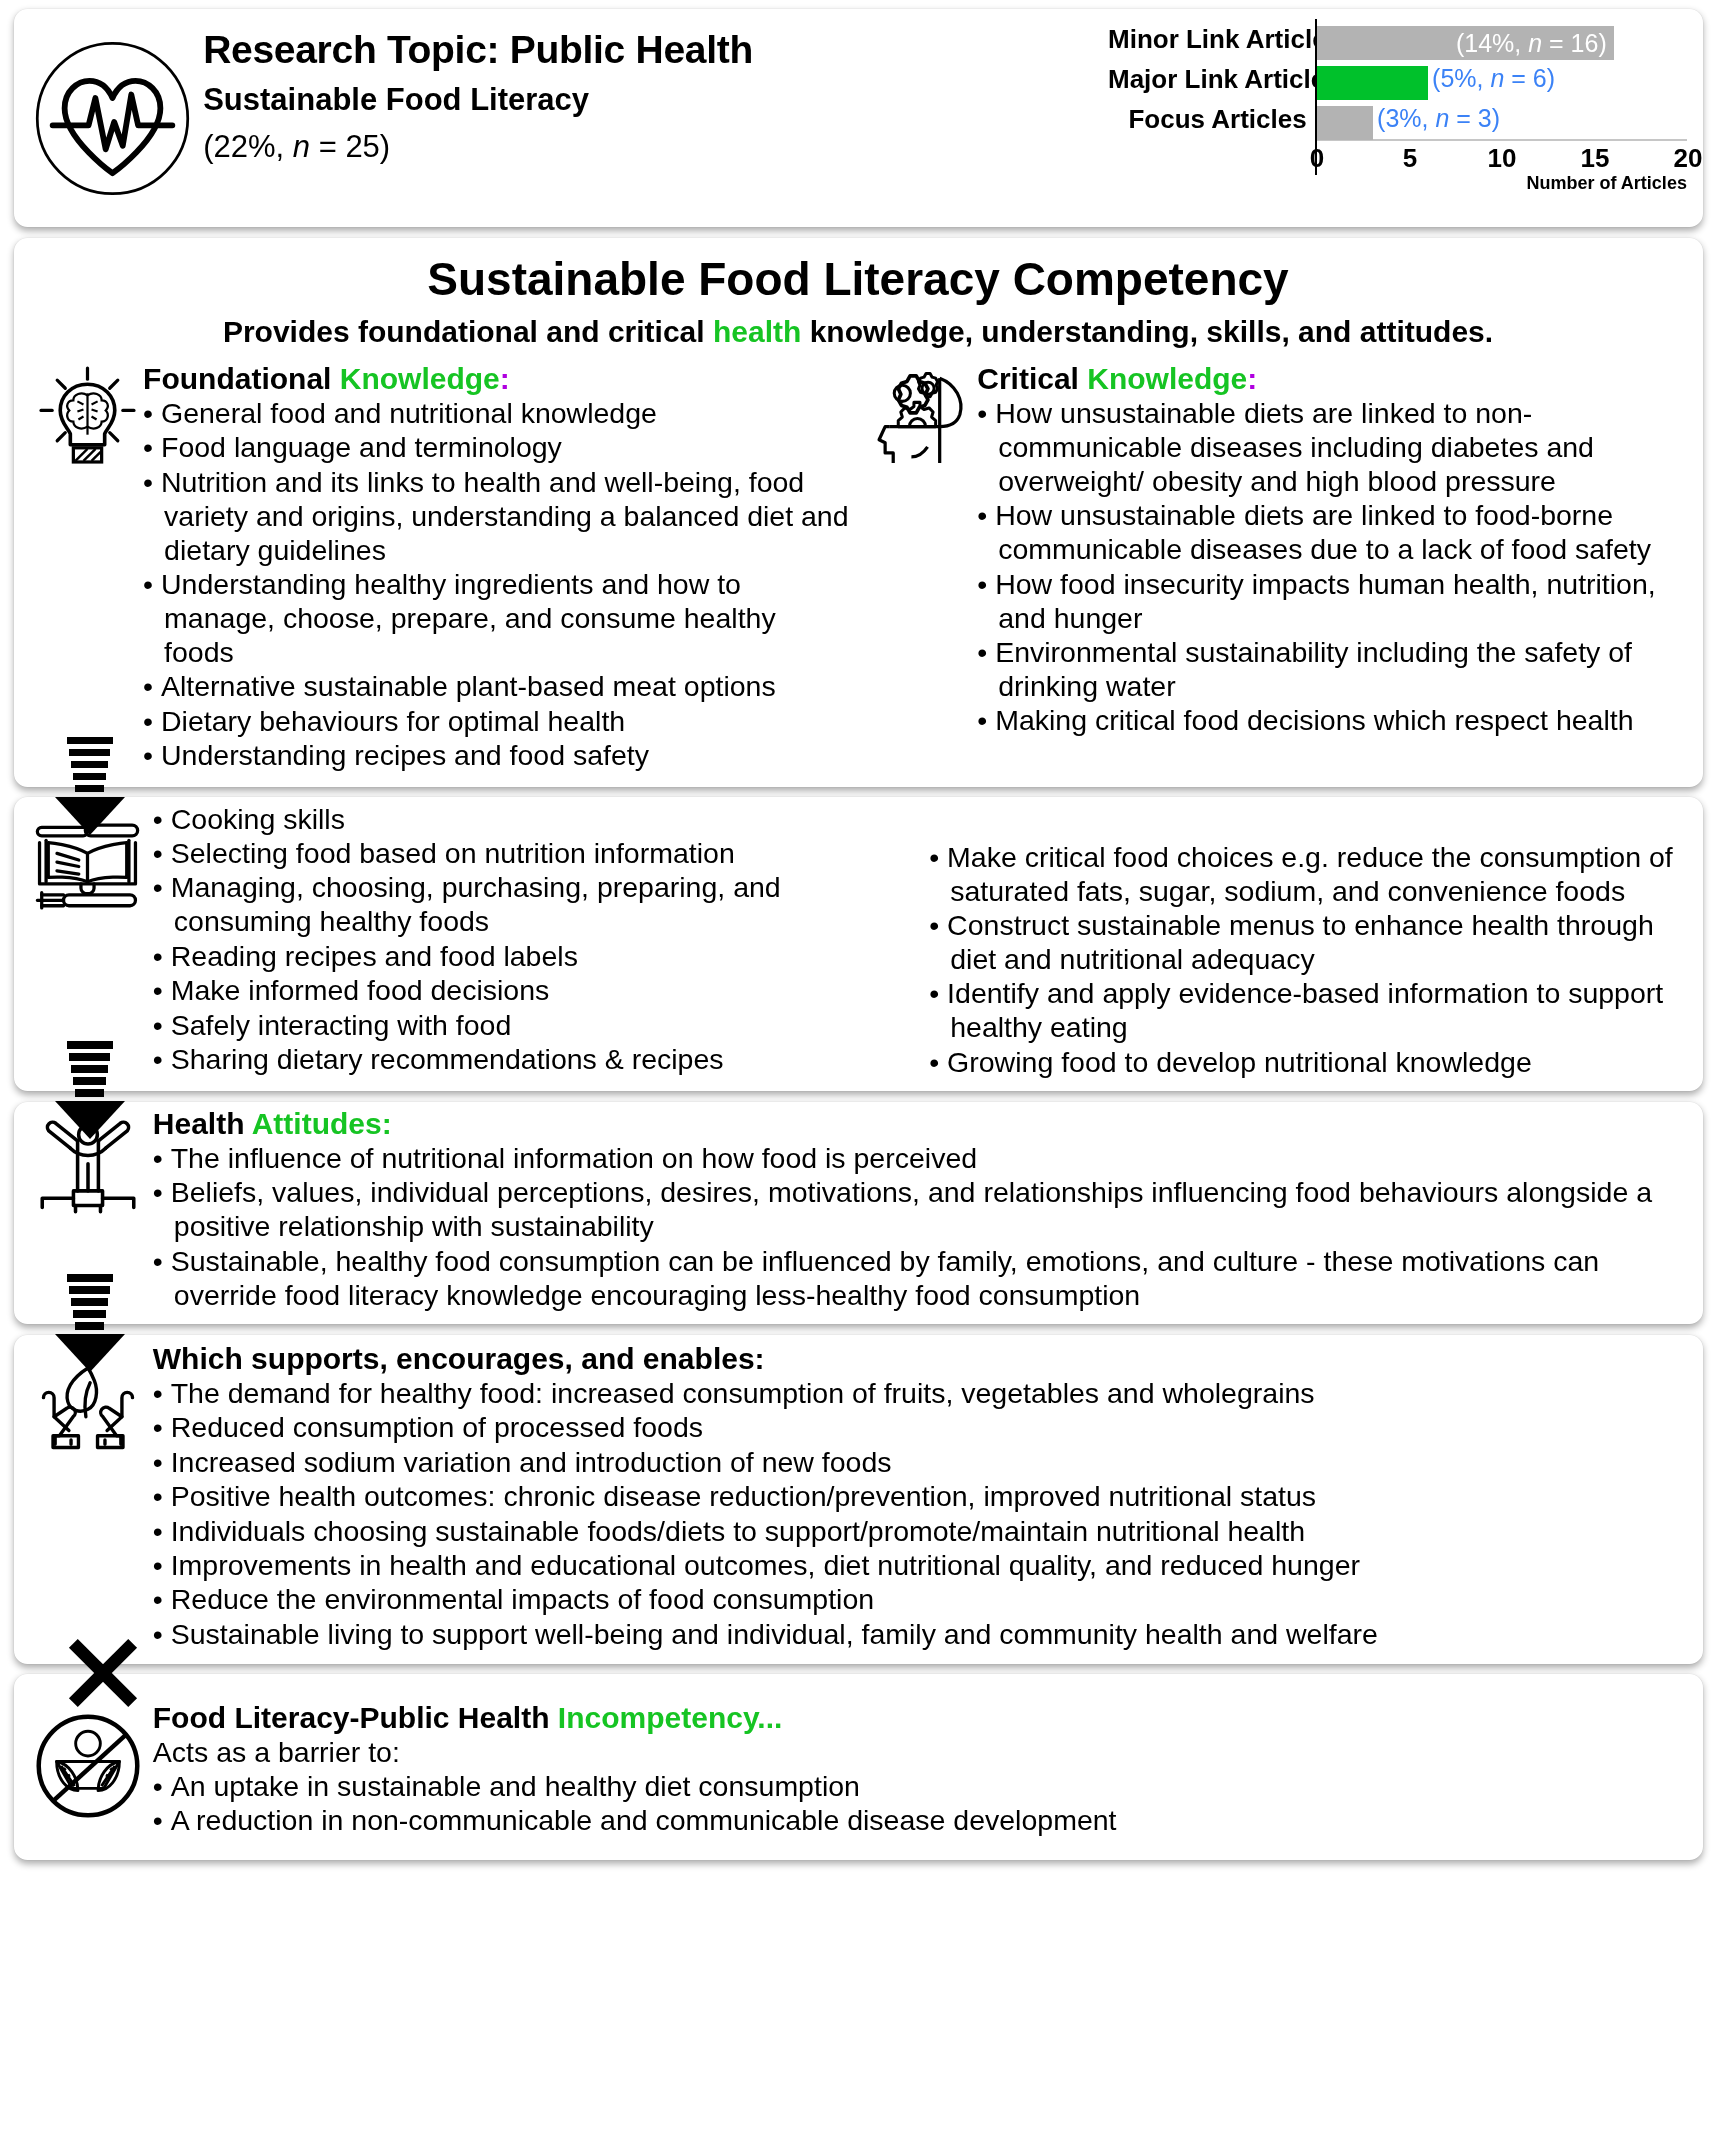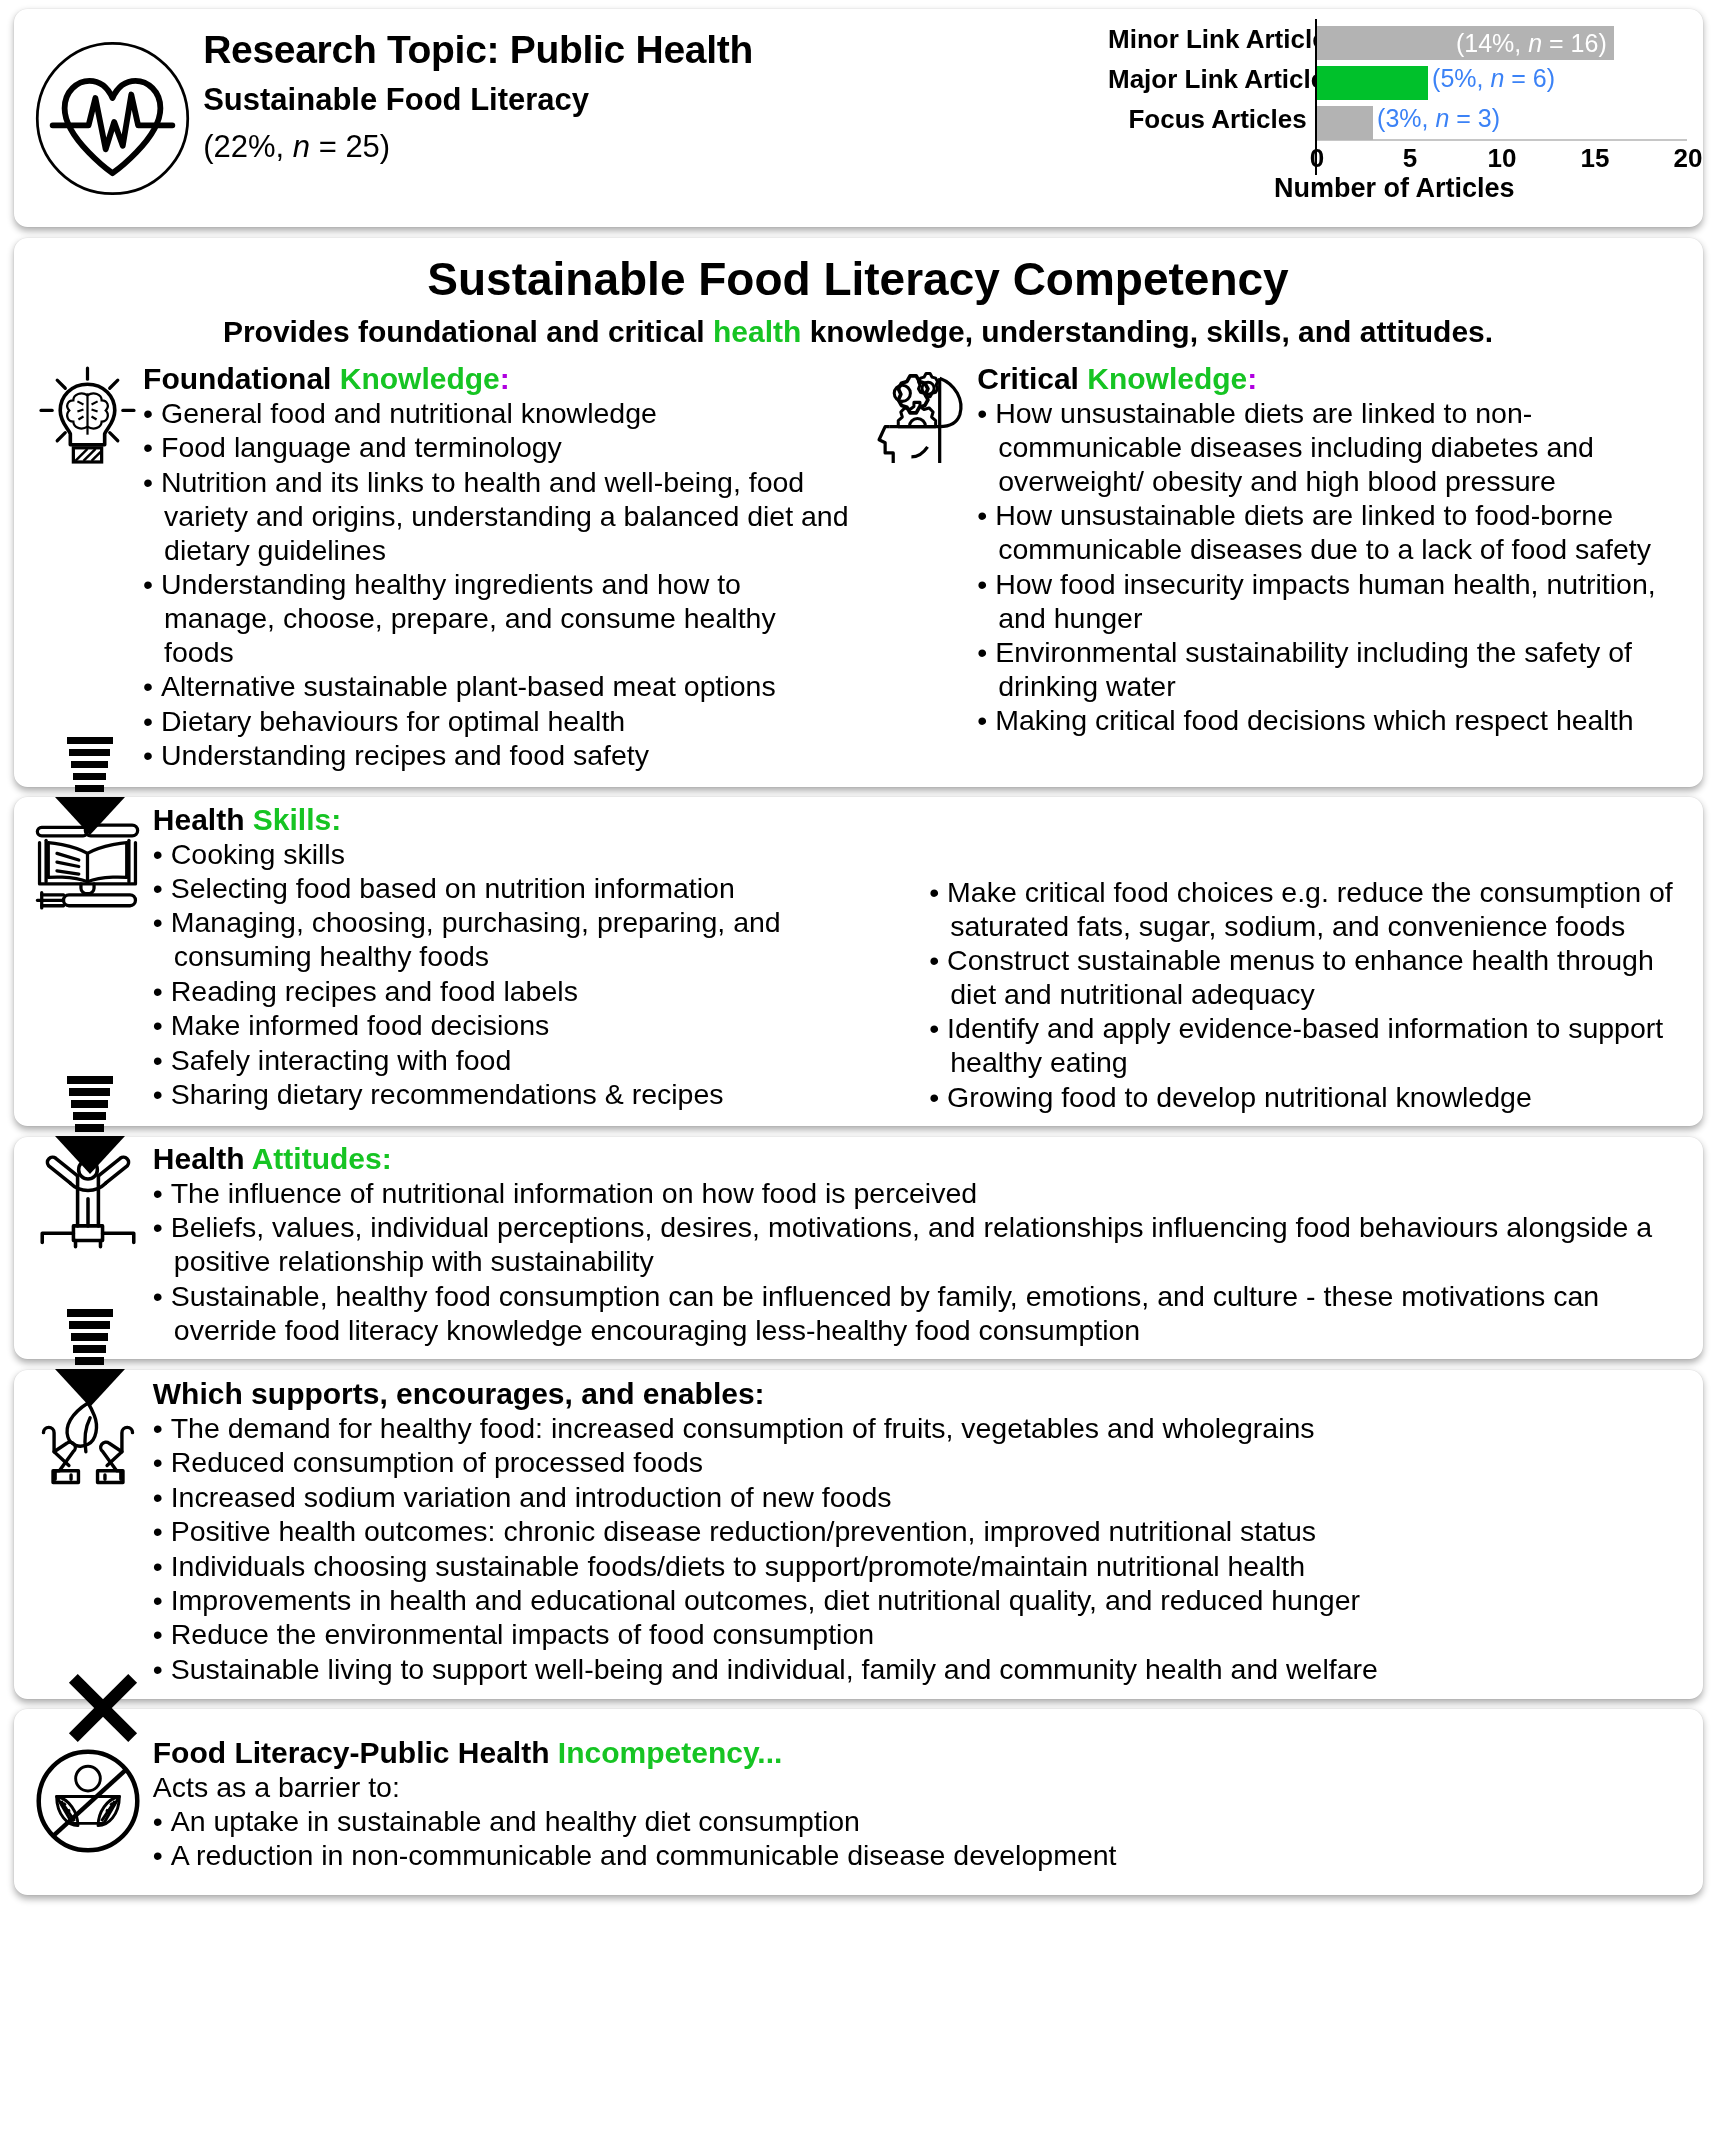--- a/index.html
+++ b/index.html
@@ -55,21 +55,21 @@
     font-size: 25px; color: #3b82f6; white-space: nowrap; margin-left: 4.1px;
   }
   .bar-in-label i, .bar-out-label i { font-style: italic; }
   .axis-line { height: 2.6px; background: #c6c6c6; width: 100%; }
   .ticks { position: relative; height: 34px; }
   .tick {
     position: absolute; top: 2.1px; transform: translateX(-50%);
     font-size: 26px; font-weight: bold; color: #000;
   }
   .chart-xlabel {
-    text-align: left; font-size: 27px; font-weight: bold; color: #000; margin-top: -2.1px;
+    text-align: right; font-size: 18px; font-weight: bold; color: #000; margin-top: -2.1px;
     padding-left: 166px;
   }
 
   
   .sec { display: flex; padding: 8.3px 15.6px 11.4px 9.3px; }
   .sec-icon { width: 130px; flex: none; display: flex; flex-direction: column;
               align-items: center; padding-top: 9.3px; }
   .sec-body { flex: 1 1 auto; }
 
   h2.sec-title-center {
@@ -296,23 +296,20 @@
             <path d="M22 38 L42 44 M22 46 L42 50 M22 54 L42 57"></path>
             <path d="M44 66 L44 70 a6 5 0 0 0 12 0 L56 66"></path>
             <rect x="28" y="76" width="66" height="10" rx="5"></rect>
             <path d="M28 76 L8 76 M28 81 L4 81 M28 86 L8 86"></path>
             <path d="M8 74 L8 88"></path>
           </g>
         </svg>
       </span>
     </div>
     <div class="sec-body">
-      <h3 class="col-head">
-        <span>Health </span><span class="green">Skills:</span>
-      </h3>
       <div class="two-col" style="gap:18.7px;">
         <div class="col">
             <ul class="bl" id="list-skills-left">
               <li>Cooking skills</li>
               <li>Selecting food based on nutrition information</li>
               <li>Managing, choosing, purchasing, preparing, and consuming healthy foods</li>
               <li>Reading recipes and food labels</li>
               <li>Make informed food decisions</li>
               <li>Safely interacting with food</li>
               <li>Sharing dietary recommendations &amp; recipes</li>

